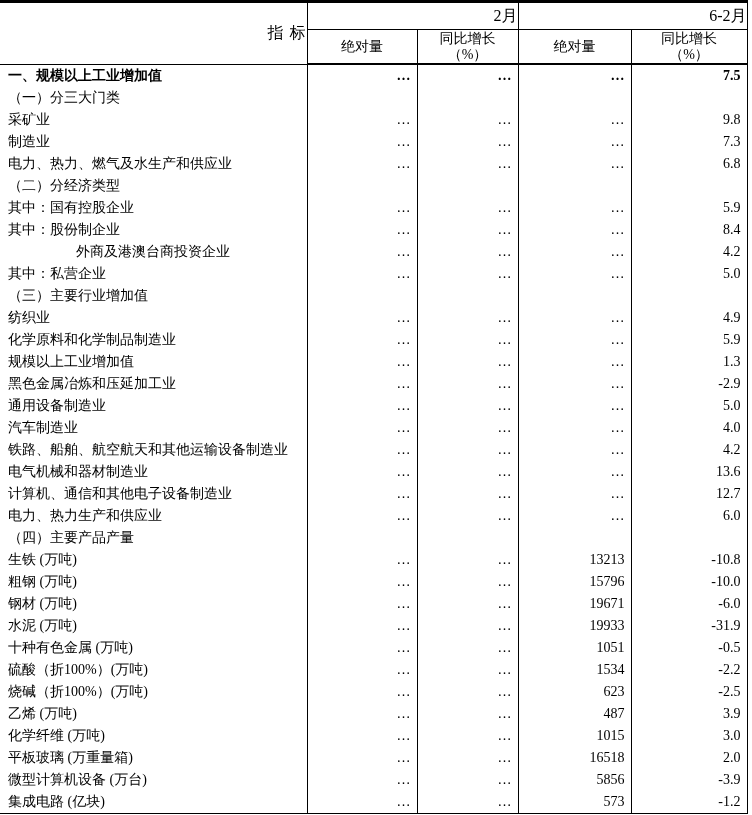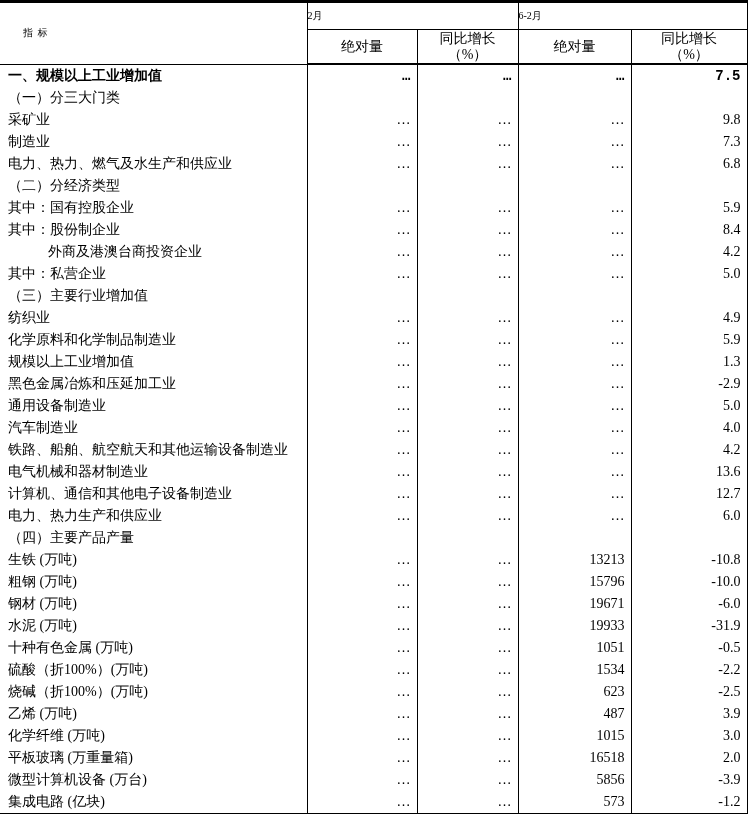--- a/index.html
+++ b/index.html
@@ -35,22 +35,22 @@
     font-weight: normal;
     vertical-align: middle;
     overflow: hidden;
     white-space: nowrap;
   }
   .b-r { border-right: 1px solid #000000; }
 
   thead tr.group-row th {
     height: 26px;
     border-bottom: 1px solid #000000;
-    font-size: 10px;
-    text-align: left;
+    font-size: 16px;
+    text-align: right;
   }
   thead th.indicator-head {
     font-size: 15px;
     text-align: center;
     letter-spacing: 1px;
     padding-left: 23px;
   }
   thead tr.sub-row th {
     height: 33px;
     font-size: 14px;
@@ -68,22 +68,22 @@
     line-height: 22px;
   }
   td.label {
     text-align: left;
     padding-left: 8px;
   }
   td.num {
     text-align: right;
     padding-right: 6px;
   }
-  tr.bold td { font-weight: bold; font-family: Liberation Mono, monospace; }
-  tr.indent td.label { padding-left: 48px; margin-top: 34px; }
+  tr.bold td { font-weight: bold; }
+  tr.indent td.label { padding-left: 76px; margin-top: 34px; }
 </style>
 </head>
 <body>
 
 <div class="page">
   <table class="stat-table">
     <colgroup>
       <col class="c-indicator">
       <col class="c-feb-abs">
       <col class="c-feb-yoy">

